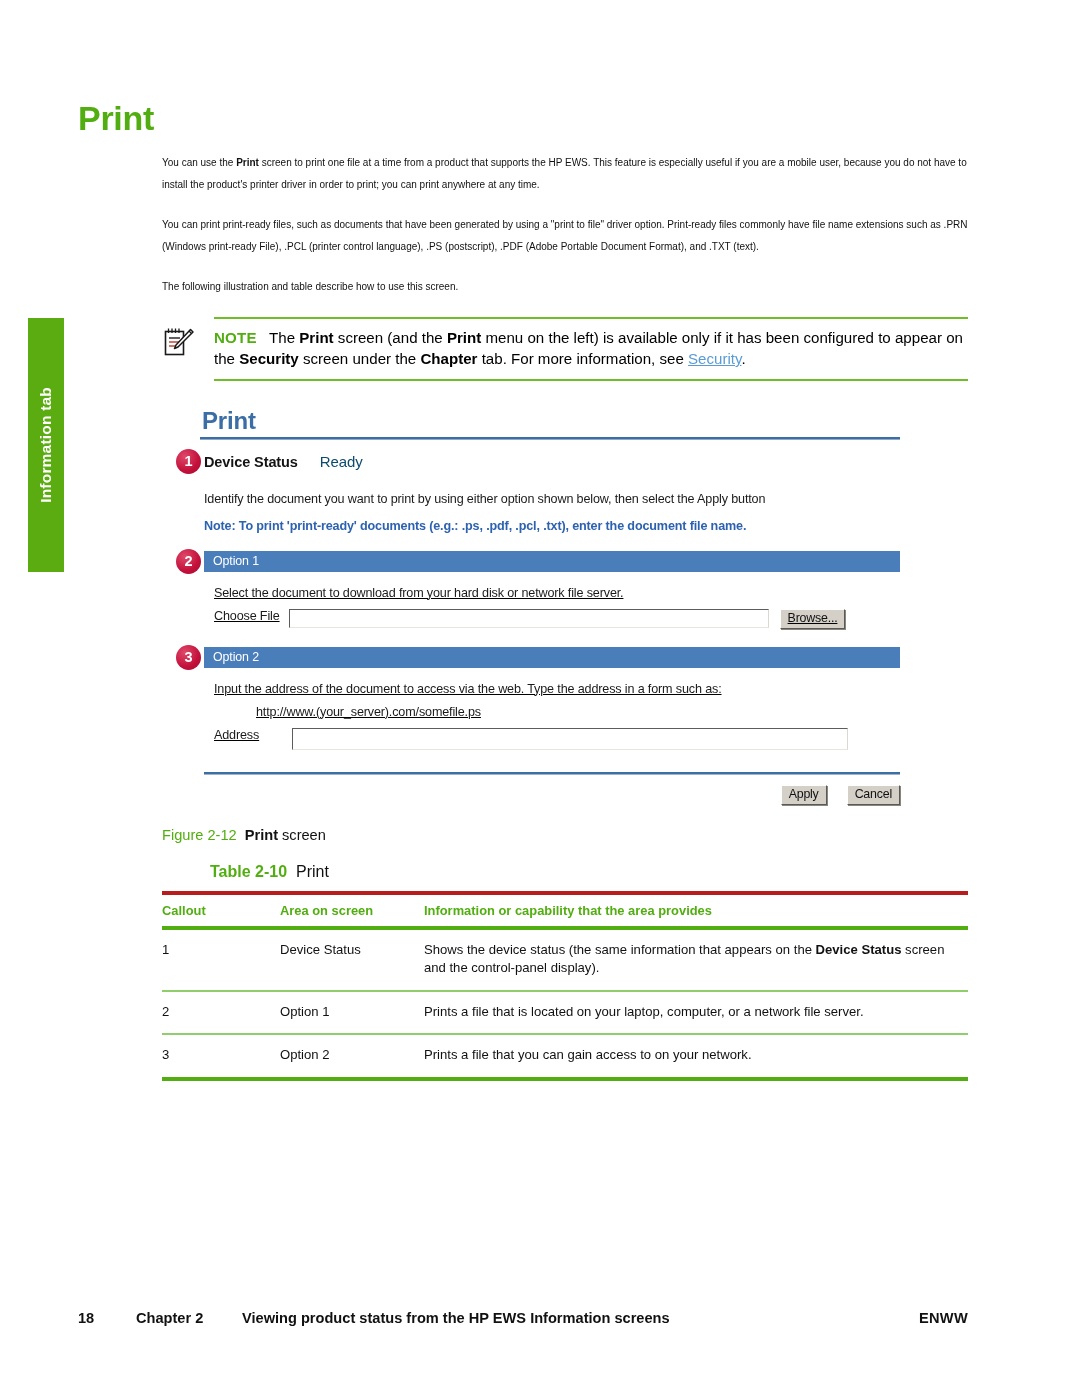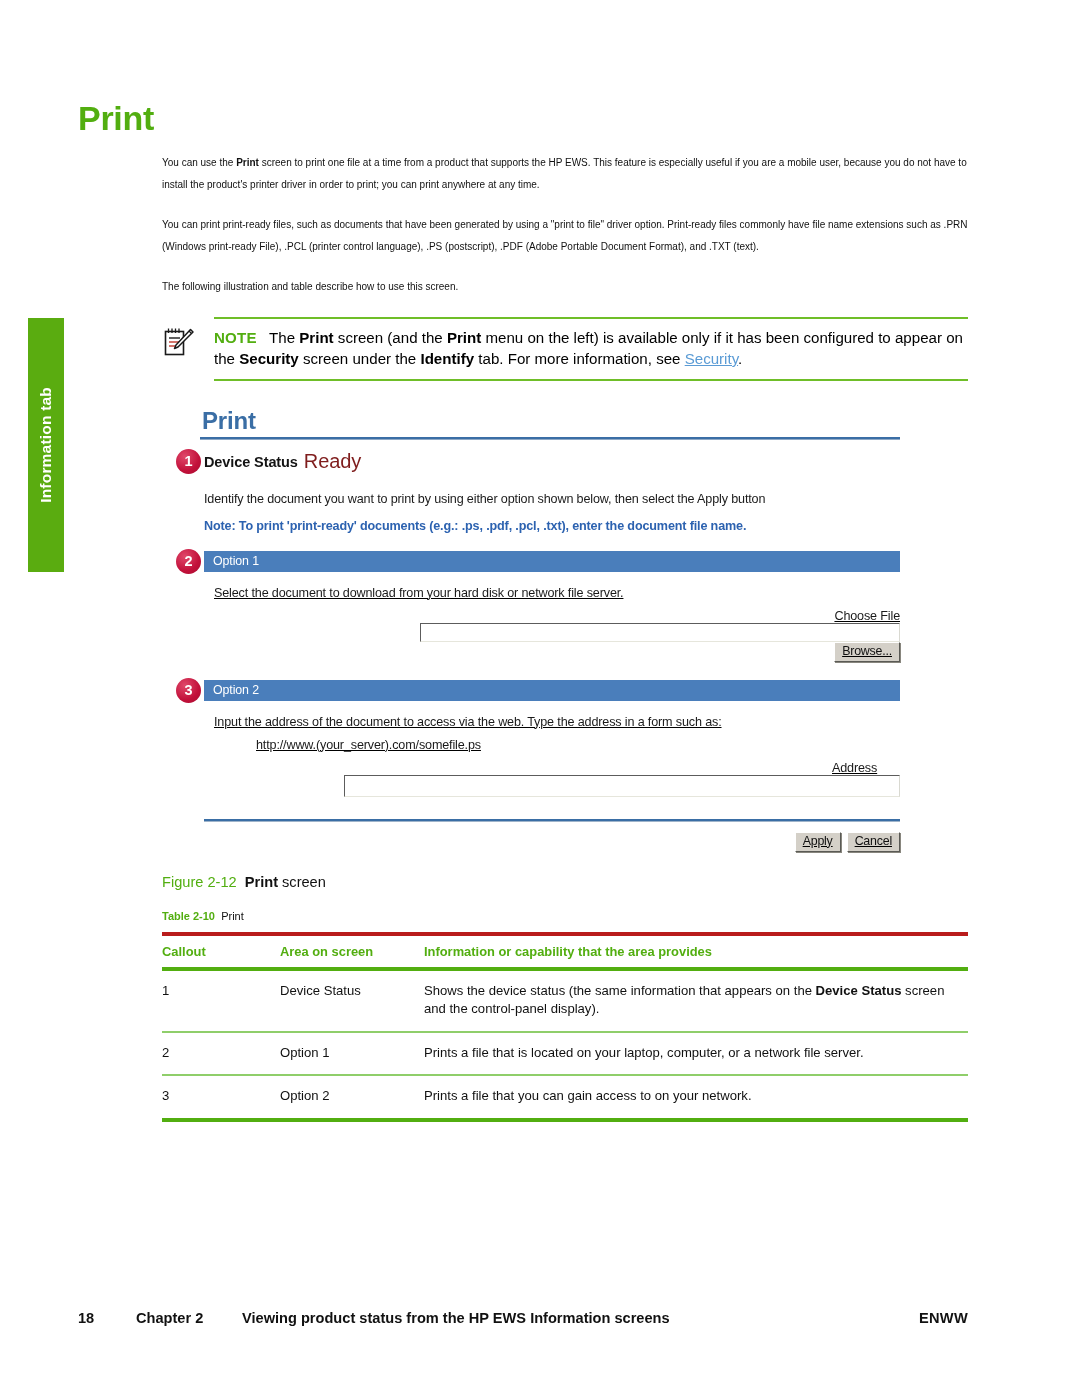--- a/index.html
+++ b/index.html
@@ -130,23 +130,23 @@
     display:flex;
     align-items:center;
   }
   .status-label{
     font-size:14.5px;
     font-weight:bold;
     color:#141414;
     letter-spacing:-.1px;
   }
   .status-value{
-    font-size:20px;
-    color:#7f1d1d;
-    margin-left:6px;
+    font-size:15px;
+    color:#0c4a6e;
+    margin-left:22px;
     letter-spacing:-.1px;
   }
   .ews-text{
     font-size:12.6px;
     color:#1a1a1a;
     margin-top:17px;
     padding-left:4px;
     letter-spacing:-.15px;
   }
   .ews-note{
@@ -177,23 +177,22 @@
     text-decoration:underline;
   }
   .opt-desc{
     font-size:12.6px;
     color:#1a1a1a;
     margin-top:14px;
     letter-spacing:-.15px;
   }
   .field-row{
     display:flex;
-    align-items:flex-end;
+    align-items:flex-start;
     margin-top:9px;
-    flex-direction:column;
   }
   .field-label{
     font-size:12.6px;
     color:#1a1a1a;
     letter-spacing:-.15px;
   }
   .winput{
     height:19px;
     background:#fff;
     border:1px solid #8a8a8a;
@@ -223,38 +222,38 @@
   .ews-footer-rule{
     height:3px;
     background:#3a6ea5;
     margin-top:22px;
     margin-left:4px;
     border-bottom:1px solid #9fb4ca;
   }
   .ews-actions{
     display:flex;
     justify-content:flex-end;
-    gap:6px;
+    gap:20px;
     margin-top:10px;
-    text-decoration:underline;
   }
 
   
   .fig-caption{
     margin-top:22px;
     font-size:14.6px;
     color:#111;
   }
   .fig-caption .lead{ color:#52ae10; font-weight:normal; }
   .fig-caption b{ font-weight:bold; }
 
   .tbl-caption{
     margin-top:20px;
-    font-size:11px;
-    color:#111;
+    font-size:16px;
+    color:#111;
+    margin-left:48px;
   }
   .tbl-caption .lead{ color:#52ae10; font-weight:bold; }
 
   
   table.data{
     margin-top:10px;
     width:806px;
     border-collapse:collapse;
     font-size:13.1px;
   }
@@ -337,21 +336,21 @@
       <line x1="10" y1="3.5" x2="10" y2="8" stroke="#1a1a1a" stroke-width="1.3"></line>
       <line x1="13.5" y1="3.5" x2="13.5" y2="8" stroke="#1a1a1a" stroke-width="1.3"></line>
       <line x1="17" y1="3.5" x2="17" y2="8" stroke="#1a1a1a" stroke-width="1.3"></line>
       <path d="M28.5 4.5 L31 7 L16 22 L12.5 23.5 L14 20 Z" fill="#ffffff" stroke="#1a1a1a" stroke-width="1.5" stroke-linejoin="round"></path>
       <path d="M27 6 L29.5 8.5" stroke="#1a1a1a" stroke-width="1.2"></path>
     </svg>
 
     <div class="note-body">
       <span class="note-label">NOTE</span>&nbsp;&nbsp;
       The <b>Print</b> screen (and the <b>Print</b> menu on the left) is available only if it has been
-      configured to appear on the <b>Security</b> screen under the <b>Identify</b> tab. For more information, see
+      configured to appear on the <b>Security</b> screen under the <b>Chapter</b> tab. For more information, see
       <a class="note-link" href="#">Security</a>.
     </div>
 
     <div class="note-rule"></div>
   </div>
 
   <div class="ews">
 
     <div class="ews-title">Print</div>
     <div class="ews-rule"></div>

